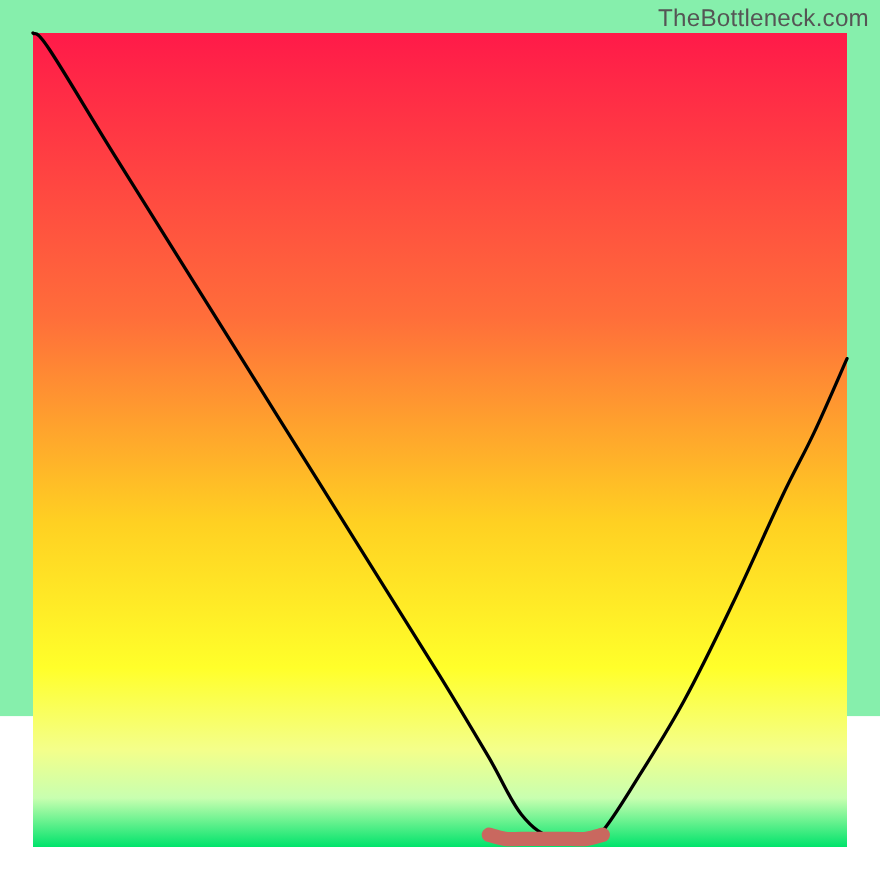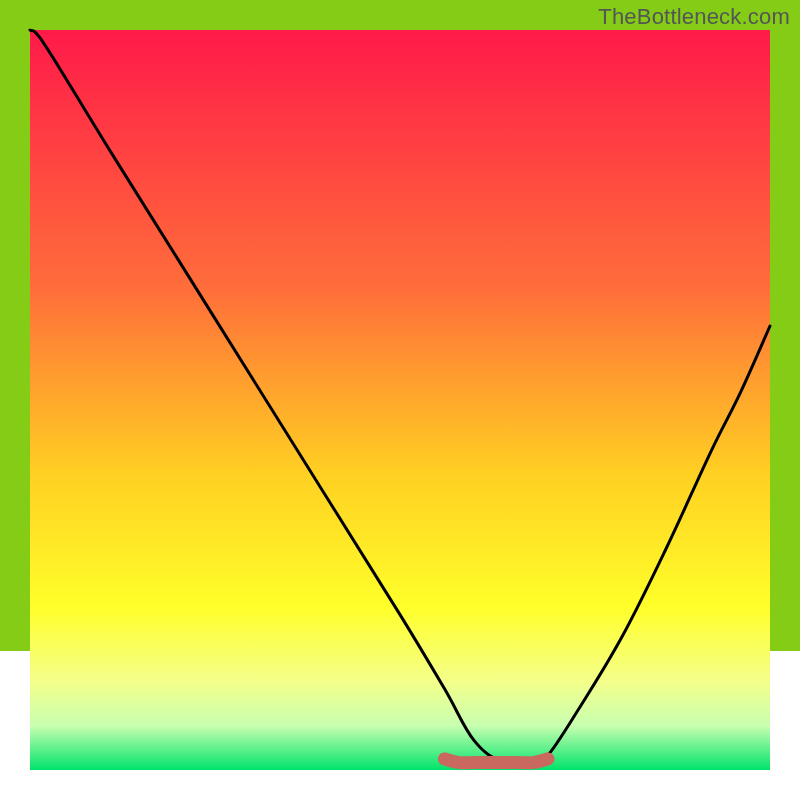--- a/index.html
+++ b/index.html
@@ -1,21 +1,21 @@
 <!DOCTYPE html>
 <html><head>
 <meta charset="utf-8">
 <style>
   * { margin: 0; padding: 0; box-sizing: border-box; }
   html, body { width: 800px; height: 800px; overflow: hidden; background: #fff; }
   .stage {
     position: relative;
     width: 800px;
     height: 651px;
-    background: #84cc16;
+    background: #86efac;
   }
   .plot-area {
     position: absolute;
     left: 30px;
     top: 30px;
     width: 740px;
     height: 740px;
     background: linear-gradient(to bottom,
       var(--c0) 0%,
       var(--c1) 35%,

